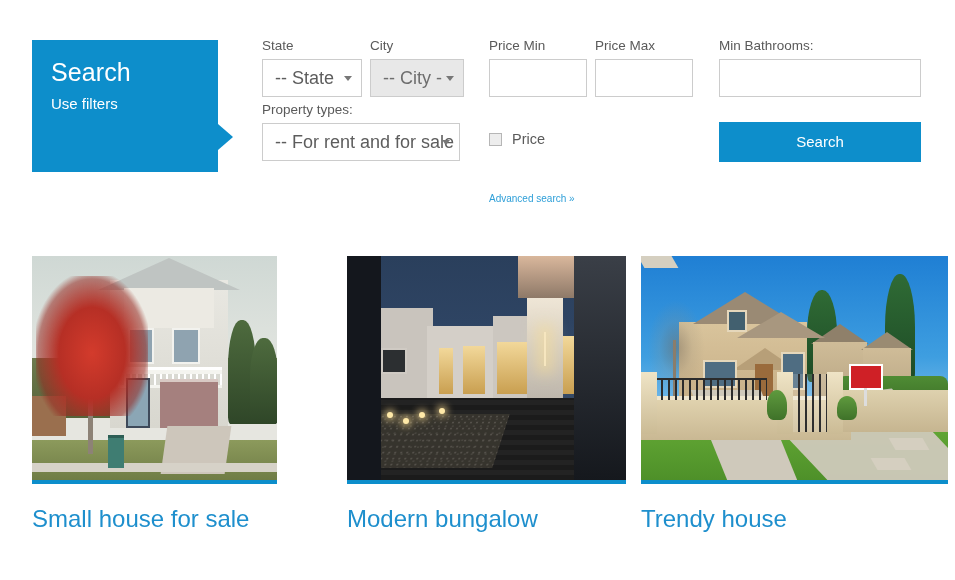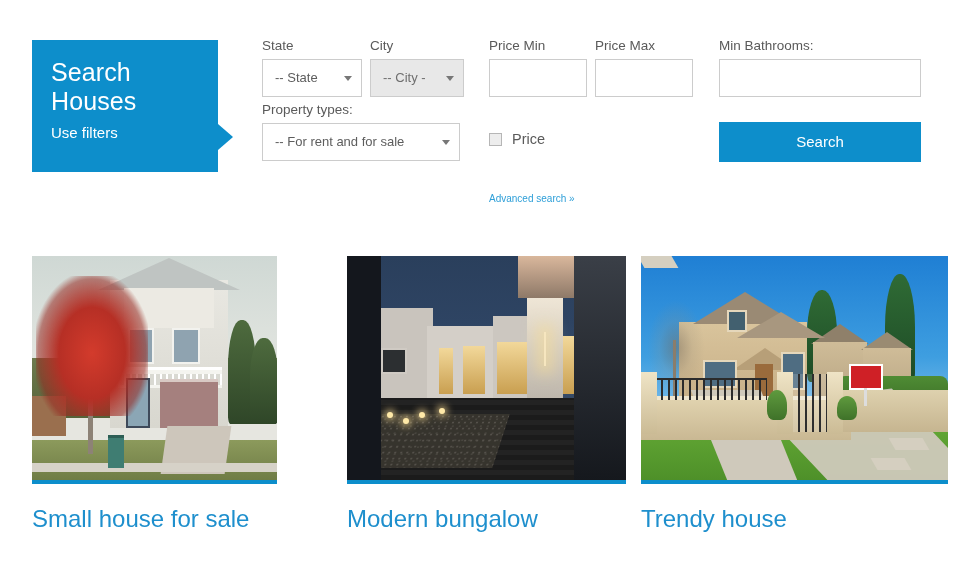--- a/index.html
+++ b/index.html
@@ -64,21 +64,21 @@
     font-size: 13.5px;
     color: #5a5a5a;
     line-height: 16px;
     margin-bottom: 5px;
     display: block;
     white-space: nowrap;
   }
   .sel, .txt {
     box-sizing: border-box;
     font-family: "Liberation Sans", sans-serif;
-    font-size: 13px;
+    font-size: 18px;
     color: #5d5d5d;
     border: 1px solid #cccccc;
     background: #ffffff;
     height: 38px;
     padding: 0 22px 0 12px;
     line-height: 36px;
     position: relative;
     border-radius: 0;
     outline: none;
   }
@@ -338,21 +338,20 @@
               background:linear-gradient(#5f9a3e,#3f7229); border-radius:50% 50% 30% 30%; }
   .th-b1{ left:126px; } .th-b2{ left:196px; height:24px; }
   .th-hedge { position:absolute; left:196px; top:120px; right:0; height:40px;
               background:linear-gradient(#4f8c34,#366624); border-radius:8px 8px 0 0; }
 </style>
 </head>
 <body>
 
 <div id="search-panel">
   <div class="panel-title">Search</div>
-  <div class="panel-title">Houses</div>
   <div class="panel-sub">Use filters</div>
   <div class="arrow"></div>
 </div>
 
 <div id="filter-form">
 
   <div class="fld" id="fld-state">
     <label class="field-label">State</label>
     <div class="sel">
       <span>-- State</span>

